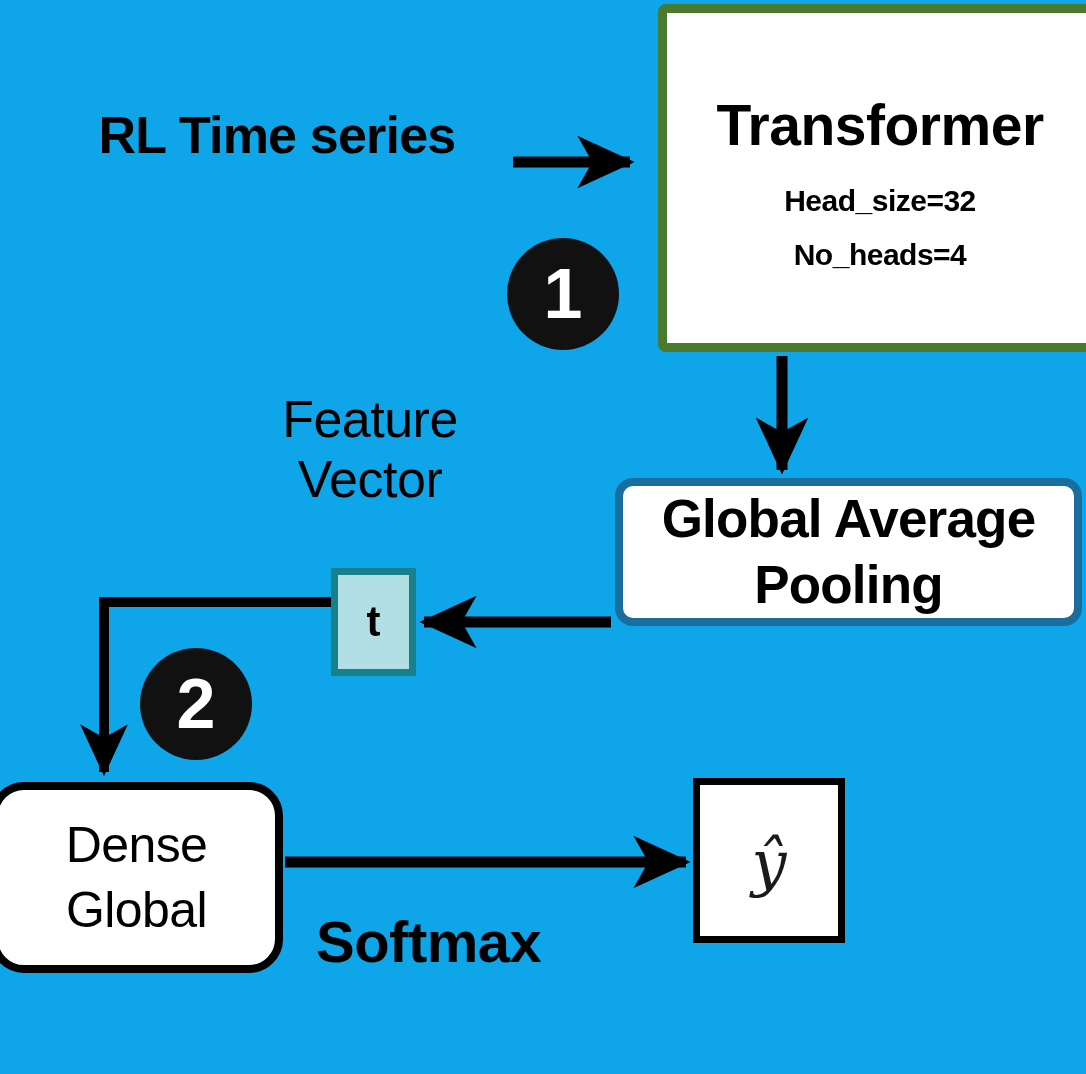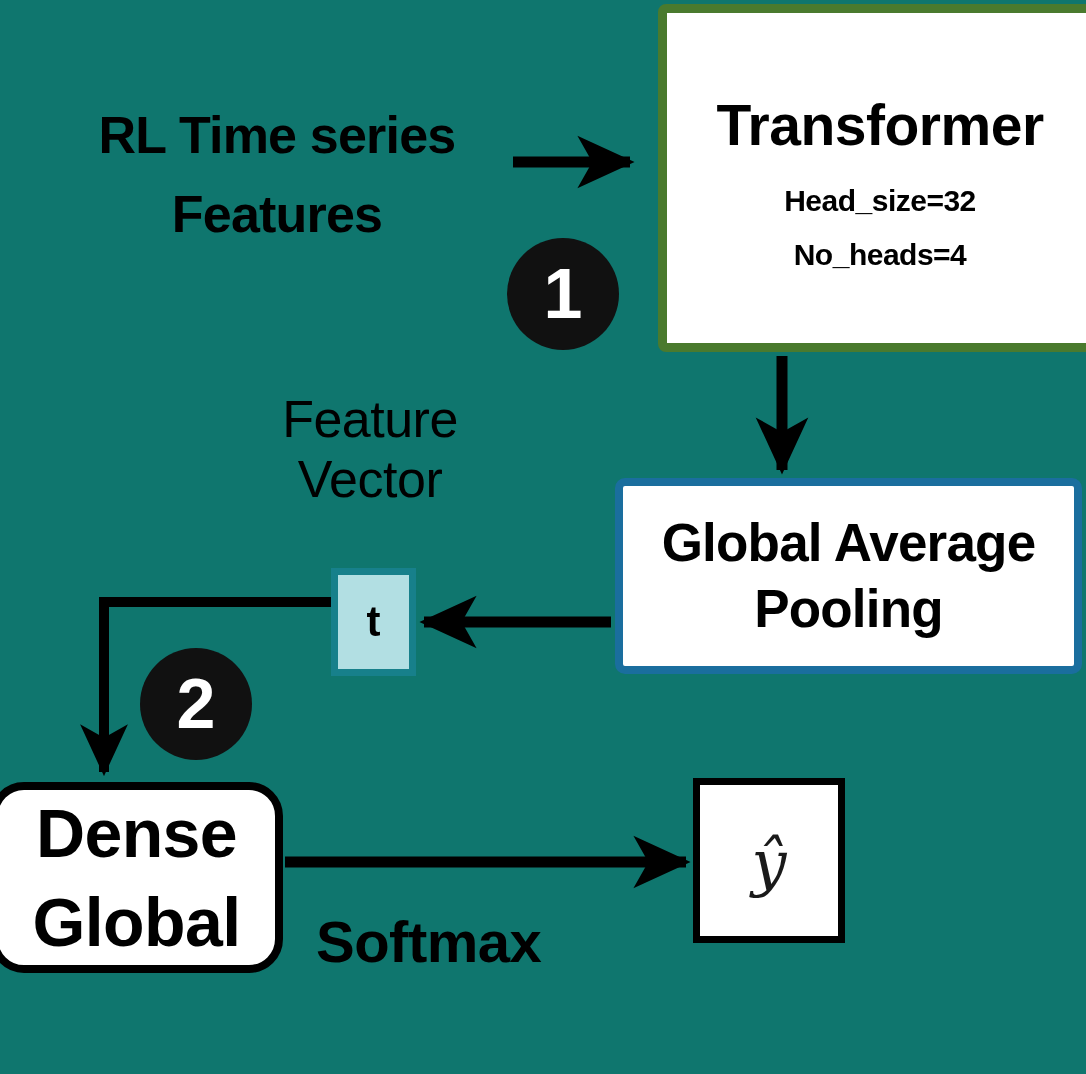--- a/index.html
+++ b/index.html
@@ -8,21 +8,21 @@
     padding: 0;
     background: #ffffff;
   }
   body {
     font-family: "Liberation Sans", sans-serif;
   }
   #canvas {
     position: relative;
     width: 1086px;
     height: 1074px;
-    background: #0f766e;
+    background: #0ea5e9;
     overflow: hidden;
   }
   #edges {
     position: absolute;
     left: 0;
     top: 0;
     width: 1086px;
     height: 1074px;
     pointer-events: none;
   }
@@ -63,43 +63,43 @@
     letter-spacing: -0.5px;
     color: #000;
   }
   .node-transformer .gap-small { height: 26px; }
   .node-transformer .gap-med { height: 22px; }
 
   .node-gap {
     left: 615px;
     top: 478px;
     width: 467px;
-    height: 196px;
+    height: 148px;
     border: 8px solid #1a6e9e;
-    border-radius: 10px;
+    border-radius: 18px;
   }
   .node-gap .line {
     font-weight: bold;
     font-size: 53px;
     line-height: 1.25;
     letter-spacing: -0.8px;
     color: #000;
   }
 
   .node-dense {
     left: -10px;
     top: 782px;
     width: 293px;
     height: 191px;
     border: 8px solid #000000;
     border-radius: 34px;
   }
   .node-dense .line {
-    font-weight: bold;
-    font-size: 68px;
+    font-weight: normal;
+    font-size: 50px;
     line-height: 1.3;
     letter-spacing: -0.6px;
     color: #000;
   }
 
   .node-t {
     left: 331px;
     top: 568px;
     width: 85px;
     height: 108px;
@@ -229,21 +229,20 @@
       <path d="M 331 602 L 104 602 L 104 772" fill="none" stroke="#000000" stroke-width="10" marker-end="url(#arrowBig)"></path>
     </g>
 
     <g>
       <line x1="285" y1="862" x2="686" y2="862" stroke="#000000" stroke-width="11" marker-end="url(#arrowBig)"></line>
     </g>
   </svg>
 
   <div class="label bold lbl-input">
     <div>RL Time series</div>
-    <div>Features</div>
   </div>
 
   <div class="badge badge-1">
     <span>1</span>
   </div>
 
   <div class="node node-transformer">
     <div class="title-line">Transformer</div>
     <div class="gap-small"></div>
     <div class="param-line">Head_size=32</div>

